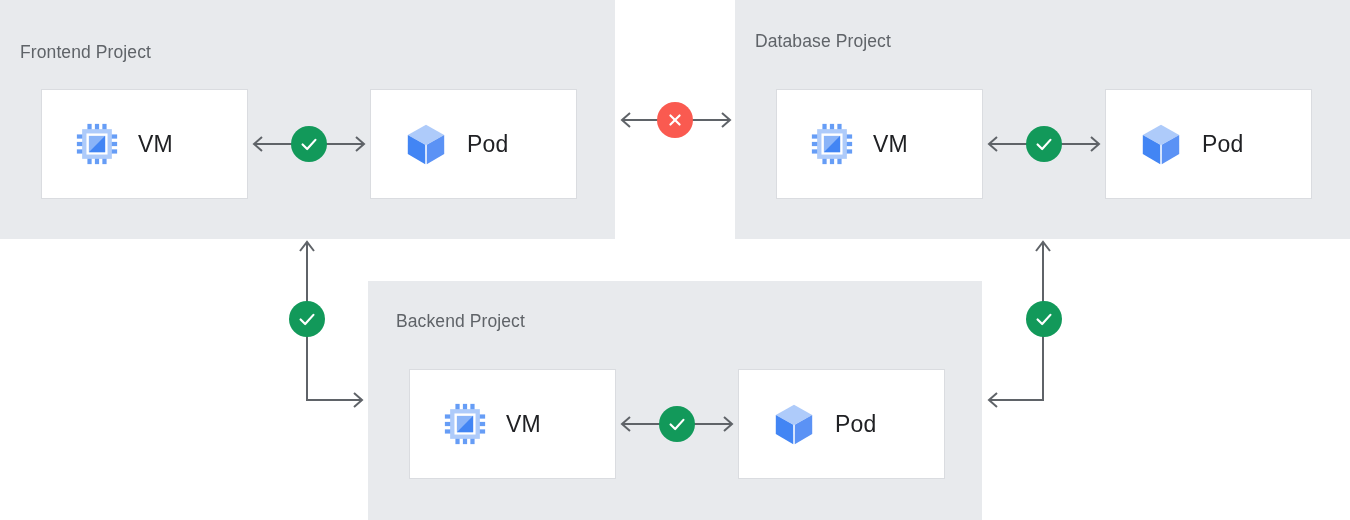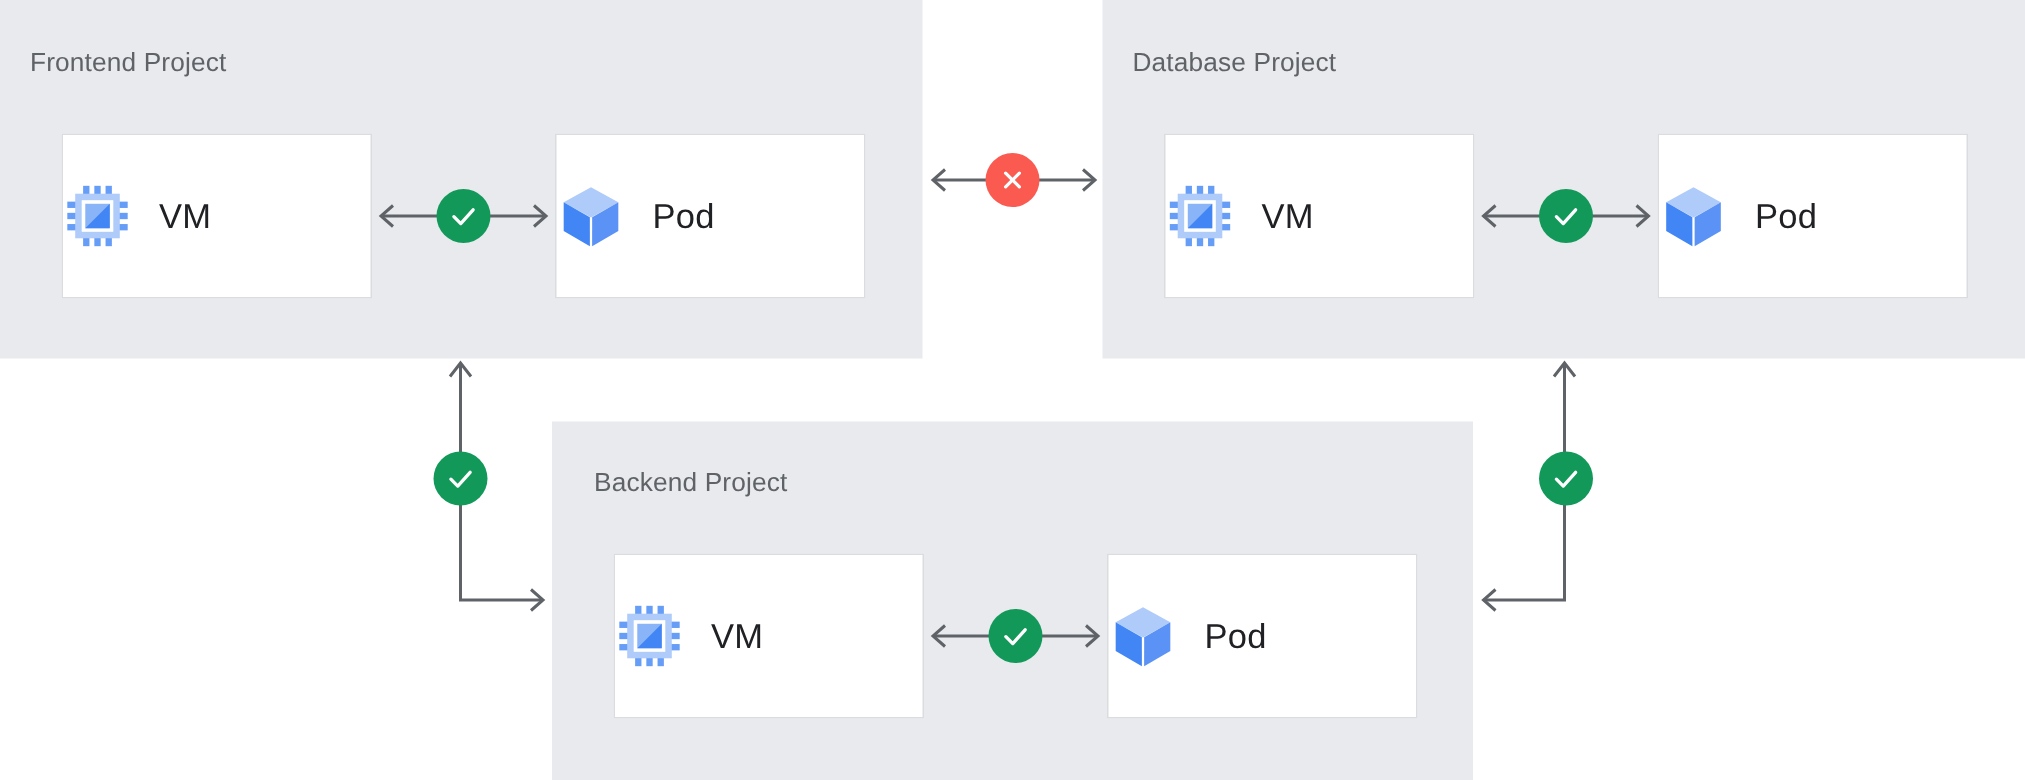--- a/index.html
+++ b/index.html
@@ -39,20 +39,21 @@
     background: #ffffff;
     border: 1px solid #dadce0;
     box-sizing: border-box;
     display: flex;
     align-items: center;
   }
   .card-inner {
     display: flex;
     align-items: center;
     gap: 18px;
+    padding-left: 32px;
   }
   .card-label {
     font-size: 23px;
     color: #202124;
     font-family: "Liberation Sans", sans-serif;
     letter-spacing: .2px;
     white-space: nowrap;
   }
   .icon-wrap {
     width: 46px;
@@ -80,21 +81,21 @@
   .badge svg { display: block; }
   .badge-ok  { background: #12995a; }
   .badge-bad { background: #fa5a50; }
 </style>
 </head>
 <body>
 
 <div id="canvas">
 
   <div class="panel" style="left:0px; top:0px; width:615px; height:239px;"></div>
-  <div class="panel-title" style="left:20px; top:31px;">Frontend Project</div>
+  <div class="panel-title" style="left:20px; top:42px;">Frontend Project</div>
 
   <div class="card" style="left:41px; top:89px; width:207px; height:110px;">
     <div class="card-inner">
       <span class="icon-wrap">
         <svg viewBox="0 0 48 48" width="46" height="46" aria-hidden="true">
           <g fill="#669df6">
             <rect x="14" y="3" width="4.4" height="7"></rect>
               <rect x="21.8" y="3" width="4.4" height="7"></rect>
               <rect x="29.6" y="3" width="4.4" height="7"></rect>
             <rect x="14" y="38" width="4.4" height="7"></rect>

